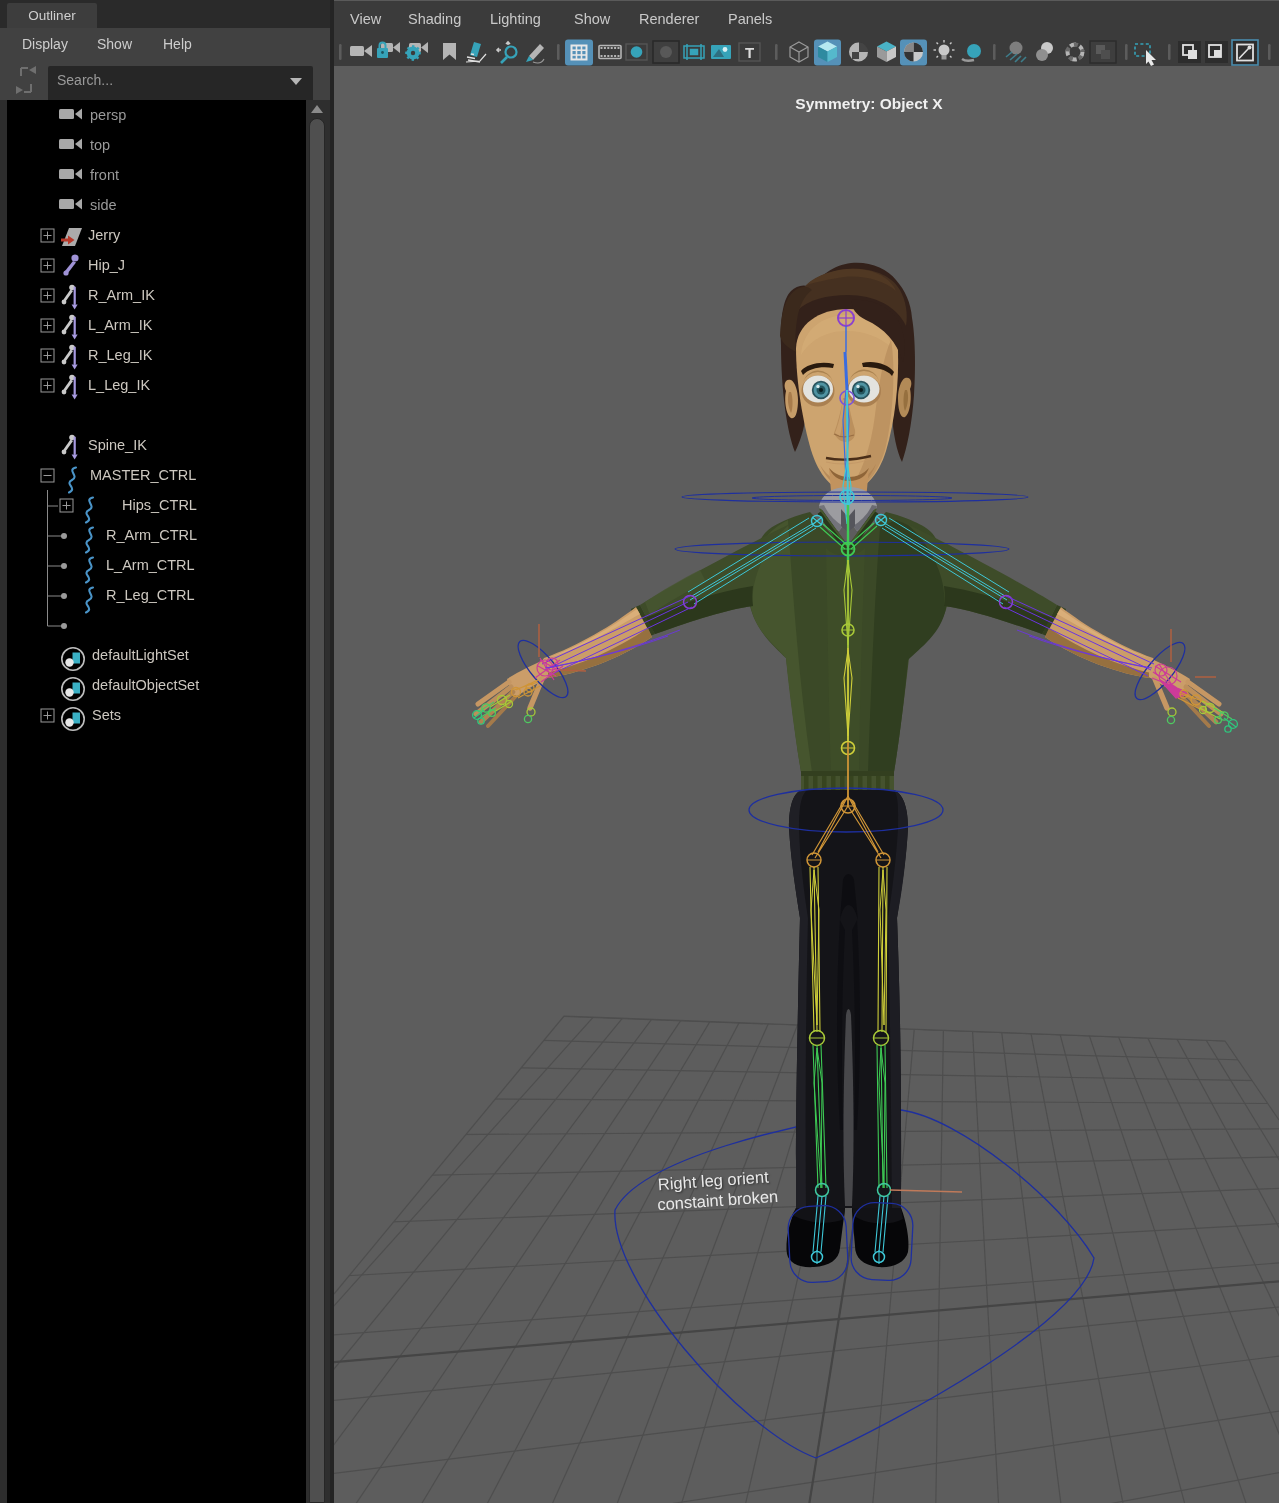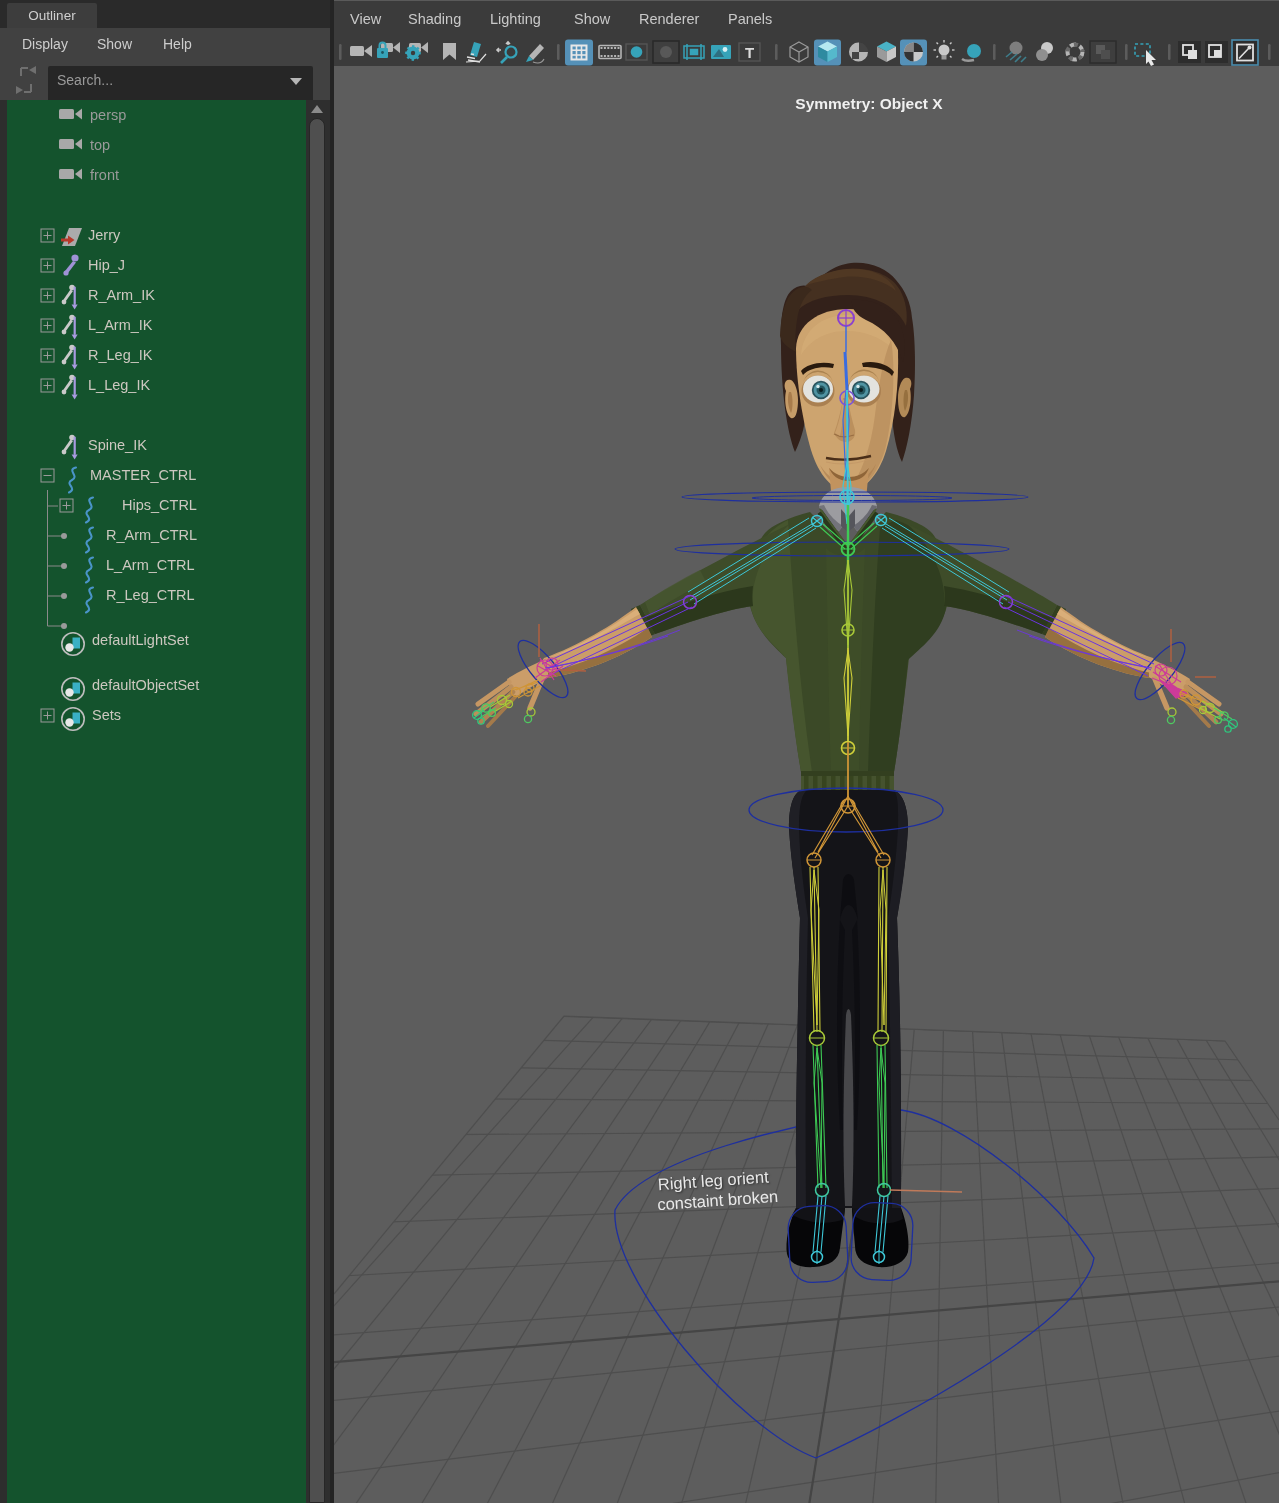--- a/index.html
+++ b/index.html
@@ -4,21 +4,21 @@
 * { margin:0; padding:0; box-sizing:border-box; }
 html,body { width:1279px; height:1503px; overflow:hidden; background:#373737; font-family:"Liberation Sans", sans-serif; }
 .panel { position:absolute; left:0; top:0; width:334px; height:1503px; background:#383838; }
 .tabbar { position:absolute; left:0; top:0; width:100%; height:28px; background:#2a2a2a; }
 .tab { position:absolute; left:7px; top:3px; width:90px; height:25px; background:#3d3d3d; color:#cfcfcf; font-size:13.5px; text-align:center; line-height:25px; border-radius:2px 2px 0 0; }
 .pmenu { position:absolute; left:0; top:28px; width:330px; height:33px; background:#414141; }
 .pmenu span { position:absolute; top:8px; color:#cdcdcd; font-size:14px; }
 .search { position:absolute; left:48px; top:66px; width:265px; height:46px; background:#262626; border-radius:2px; }
 .search .ph { position:absolute; left:9px; top:6px; color:#9a9a9a; font-size:14px; }
 .panel:before { content:""; position:absolute; left:0; top:61px; width:330px; height:39px; background:#414141; }
-.tree { position:absolute; left:0; top:100px; width:306px; height:1403px; background:#14532d; overflow:hidden; }
+.tree { position:absolute; left:0; top:100px; width:306px; height:1403px; background:#000000; overflow:hidden; }
 .tree:before { content:""; position:absolute; left:0; top:0; width:7px; height:100%; background:#2d2d2d; }
 .trow { position:absolute; left:0; width:100%; height:30px; }
 .tlabel { position:absolute; top:6px; font-size:14.5px; white-space:nowrap; }
 .vscroll { position:absolute; left:306px; top:100px; width:24px; height:1403px; background:#2e2e2e; }
 .vthumb { position:absolute; left:3px; top:18px; width:16px; height:1385px; background:#4f4f4f; border-radius:8px 8px 0 0; border:1px solid #262626; }
 .vborder { position:absolute; left:330px; top:0; width:4px; height:1503px; background:#242424; }
 .vp { position:absolute; left:334px; top:0; width:945px; height:1503px; background:#3b3b3b; }
 .vmenu { position:absolute; left:0; top:0; width:100%; height:38px; background:#3b3b3b; border-top:1px solid #5a5a5a; }
 .vmenu span { position:absolute; top:10px; color:#c9c9c9; font-size:14.5px; }
 .vtool { position:absolute; left:0; top:38px; width:100%; height:28px; }
@@ -61,20 +61,27 @@
           </svg></span>
         <span class="tlabel" style="left:90px;color:#9a9a9a">top</span>
       </div>
 <div class="trow" style="top:61px">
         <span style="position:absolute;left:58px;top:5px"><svg width="26" height="16" viewBox="0 0 26 16">
             <rect x="1" y="3" width="15" height="10" rx="1.5" fill="#a8a8a8"></rect>
             <polygon points="17,8 24,2.5 24,13.5" fill="#a8a8a8"></polygon>
           </svg></span>
         <span class="tlabel" style="left:90px;color:#9a9a9a">front</span>
       </div>
+<div class="trow" style="top:91px">
+        <span style="position:absolute;left:58px;top:5px"><svg width="26" height="16" viewBox="0 0 26 16">
+            <rect x="1" y="3" width="15" height="10" rx="1.5" fill="#a8a8a8"></rect>
+            <polygon points="17,8 24,2.5 24,13.5" fill="#a8a8a8"></polygon>
+          </svg></span>
+        <span class="tlabel" style="left:90px;color:#9a9a9a">side</span>
+      </div>
 <div class="trow" style="top:121px">
         <span style="position:absolute;left:40px;top:7px"><span class="ebox"><svg width="15" height="15" viewBox="0 0 15 15">
               <rect x="1" y="1" width="13" height="13" fill="none" stroke="#9a9a9a" stroke-width="1"></rect>
               <line x1="3.5" y1="7.5" x2="11.5" y2="7.5" stroke="#9a9a9a" stroke-width="1"></line>
               <line x1="7.5" y1="3.5" x2="7.5" y2="11.5" stroke="#9a9a9a" stroke-width="1"></line>
             </svg></span></span>
         <span style="position:absolute;left:60px;top:5px"><svg width="24" height="22" viewBox="0 0 24 22">
             <polygon points="9,2 22,2 15,20 2,20" fill="#ababab"></polygon>
             <path d="M1,12.5 L8,12.5 L8,9.5 L14.5,14 L8,18.5 L8,15.5 L1,15.5 Z" fill="#b8392a"></path>
           </svg></span>
@@ -195,21 +202,21 @@
             <path d="M14,1.5 C4,4 18,10 10,14 C2,18 16,22 7,26.5" fill="none" stroke="#4a94c8" stroke-width="2.1" stroke-linecap="round"></path>
           </svg></span>
         <span class="tlabel" style="left:106px;color:#cdc8c0">L_Arm_CTRL</span>
       </div>
 <div class="trow" style="top:481px">
         <span style="position:absolute;left:79px;top:5px"><svg width="22" height="28" viewBox="0 0 22 28">
             <path d="M14,1.5 C4,4 18,10 10,14 C2,18 16,22 7,26.5" fill="none" stroke="#4a94c8" stroke-width="2.1" stroke-linecap="round"></path>
           </svg></span>
         <span class="tlabel" style="left:106px;color:#cdc8c0">R_Leg_CTRL</span>
       </div>
-<div class="trow" style="top:526px">
+<div class="trow" style="top:541px">
         <span style="position:absolute;left:60px;top:5px"><svg width="26" height="26" viewBox="0 0 26 26">
             <circle cx="13" cy="13" r="11.2" fill="none" stroke="#bdbdbd" stroke-width="1.6"></circle>
             <rect x="12.5" y="6.5" width="7.5" height="11" fill="#3ab0c4"></rect>
             <circle cx="9.5" cy="16.5" r="4.2" fill="#e8e8e8"></circle>
           </svg></span>
         <span class="tlabel" style="left:92px;color:#cdc8c0">defaultLightSet</span>
       </div>
 <div class="trow" style="top:601px">
         <span style="position:absolute;left:40px;top:7px"><span class="ebox"><svg width="15" height="15" viewBox="0 0 15 15">
               <rect x="1" y="1" width="13" height="13" fill="none" stroke="#9a9a9a" stroke-width="1"></rect>

